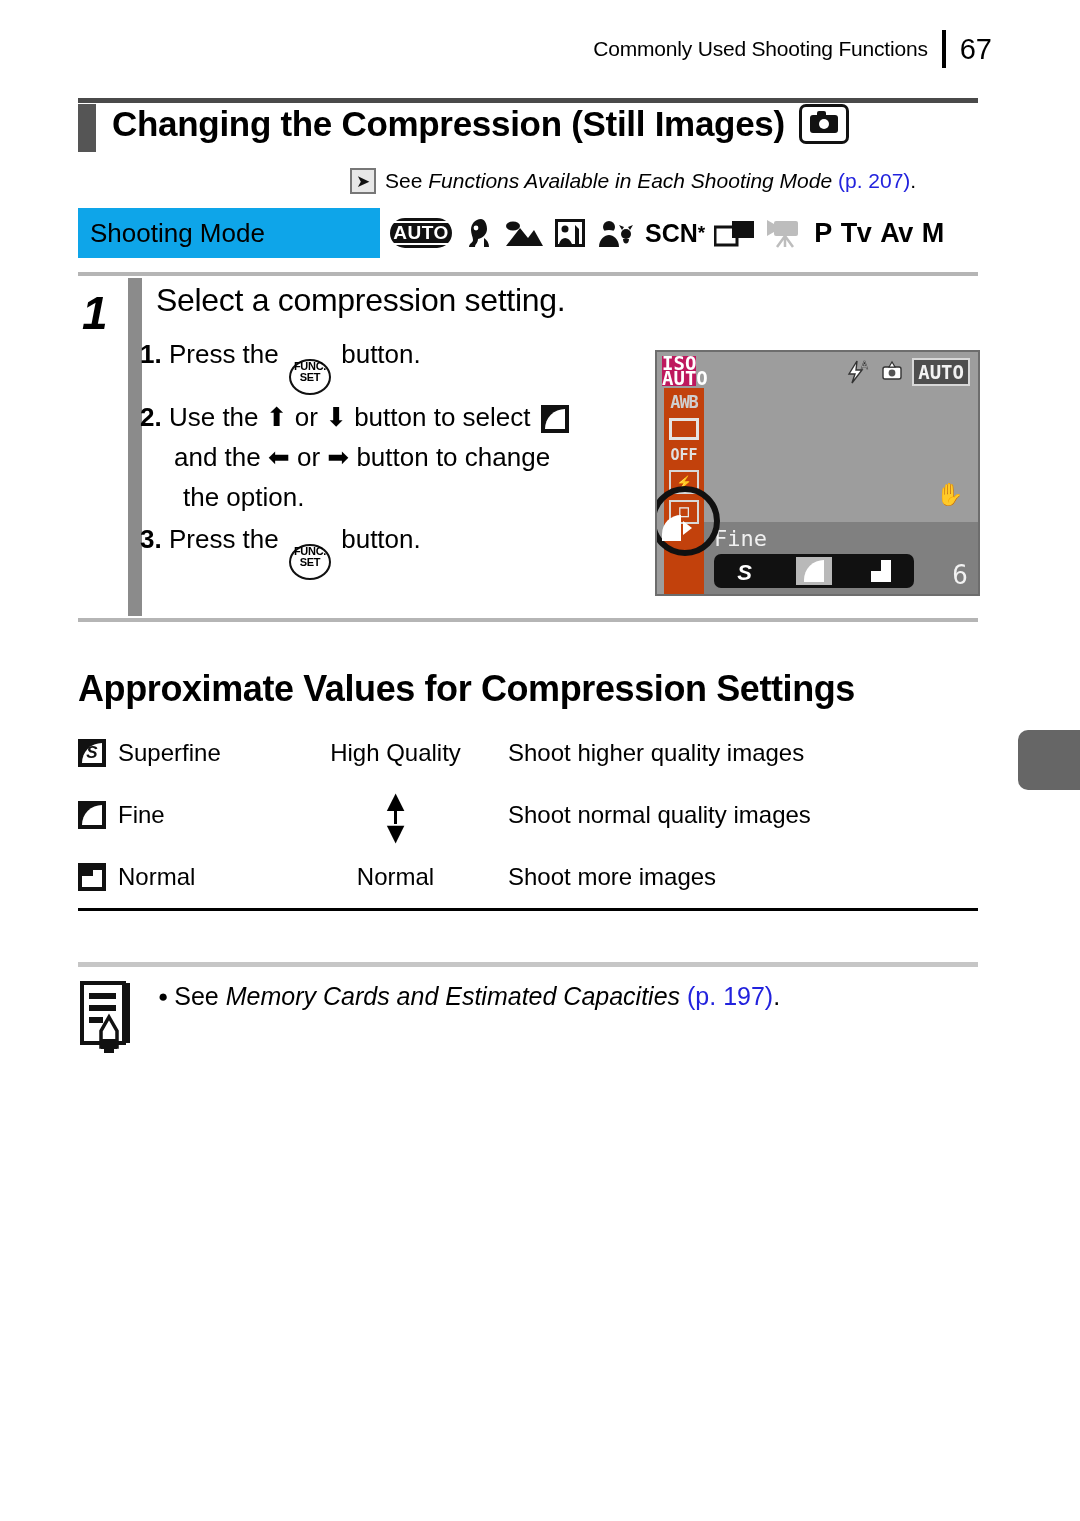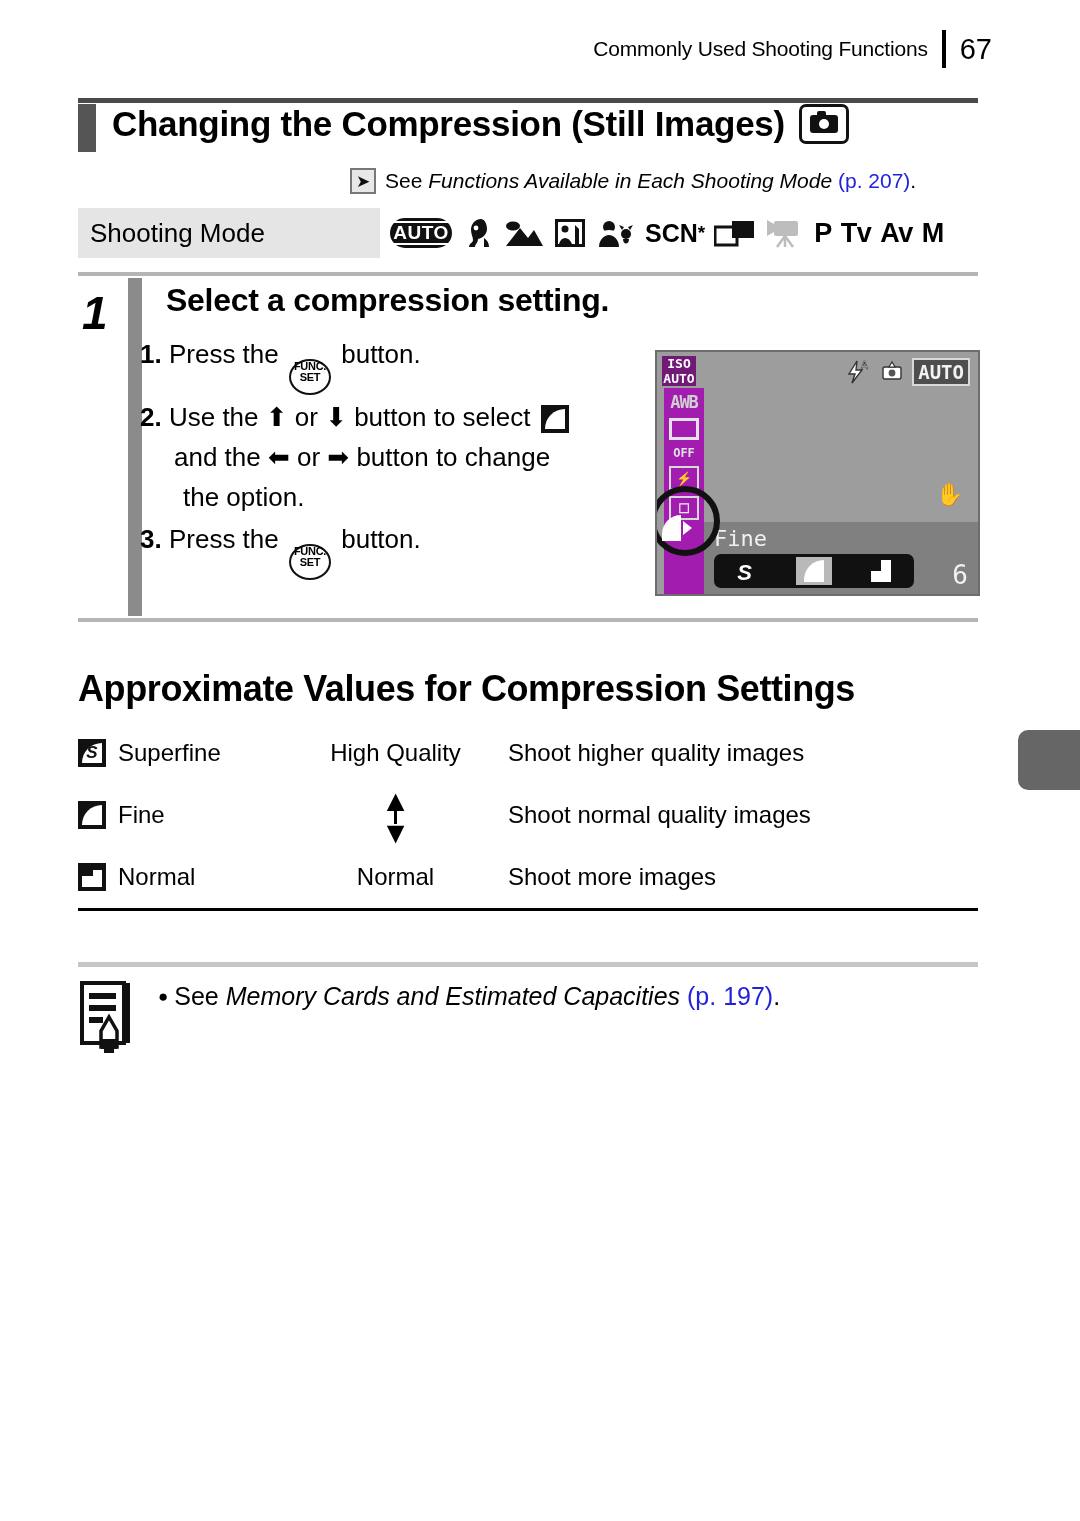--- a/index.html
+++ b/index.html
@@ -131,21 +131,21 @@
   .xref-italic { font-style: italic; }
   .page-ref { color: #2222dd; }
 
   
   .mode-bar {
     position: absolute;
     left: 78px;
     top: 208px;
     width: 900px;
     height: 50px;
-    background: #e5e5e5;
+    background: #0ea5e9;
     display: flex;
     align-items: center;
   }
   .mode-label {
     font-size: 26px;
     padding-left: 12px;
     width: 290px;
     flex: none;
   }
   .mode-icons {
@@ -221,23 +221,22 @@
     top: 6px;
     bottom: 6px;
     width: 14px;
     background: #8b8b8b;
   }
   .step-heading {
     position: absolute;
     left: 78px;
     top: 10px;
     font-size: 32px;
-    font-weight: bold;
+    font-weight: normal;
     letter-spacing: -0.3px;
-    margin-left: 10px;
   }
   .substeps {
     position: absolute;
     left: 62px;
     top: 62px;
     width: 520px;
     font-size: 26px;
     line-height: 40px;
   }
   .substep {
@@ -325,56 +324,56 @@
     height: 246px;
     background: #9d9d9d;
     border: 2px solid #6d6d6d;
     box-sizing: border-box;
     overflow: hidden;
   }
   .lcd-iso {
     position: absolute;
     left: 5px; top: 4px;
     width: 34px;
-    background: #701a75;
+    background: #be185d;
     color: #fff;
-    font-size: 13px;
+    font-size: 19px;
     font-weight: bold;
     text-align: center;
     line-height: 15px;
     font-family: "DejaVu Sans Mono", monospace;
     z-index: 4;
   }
   .lcd-left-col {
     position: absolute;
     left: 7px; top: 36px;
     width: 40px;
     bottom: 0;
-    background: #a21caf;
+    background: #c2410c;
     display: flex;
     flex-direction: column;
     align-items: center;
     padding-top: 4px;
     gap: 6px;
     z-index: 2;
   }
   .lcd-awb {
     color: #cfcfcf;
     font-size: 17px;
     font-weight: bold;
     font-family: "DejaVu Sans Mono", monospace;
     letter-spacing: -1px;
   }
   .lcd-rect {
     width: 24px; height: 16px;
     border: 3px solid #e4e4e4;
   }
   .lcd-off {
     color: #e0e0e0;
-    font-size: 12px;
+    font-size: 15px;
     font-weight: bold;
     font-family: "DejaVu Sans Mono", monospace;
   }
   .lcd-small-icon {
     width: 26px; height: 20px;
     border: 2px solid #d8d8d8;
     display: flex; align-items: center; justify-content: center;
     color: #e8e8e8;
     font-size: 13px;
     font-weight: bold;

